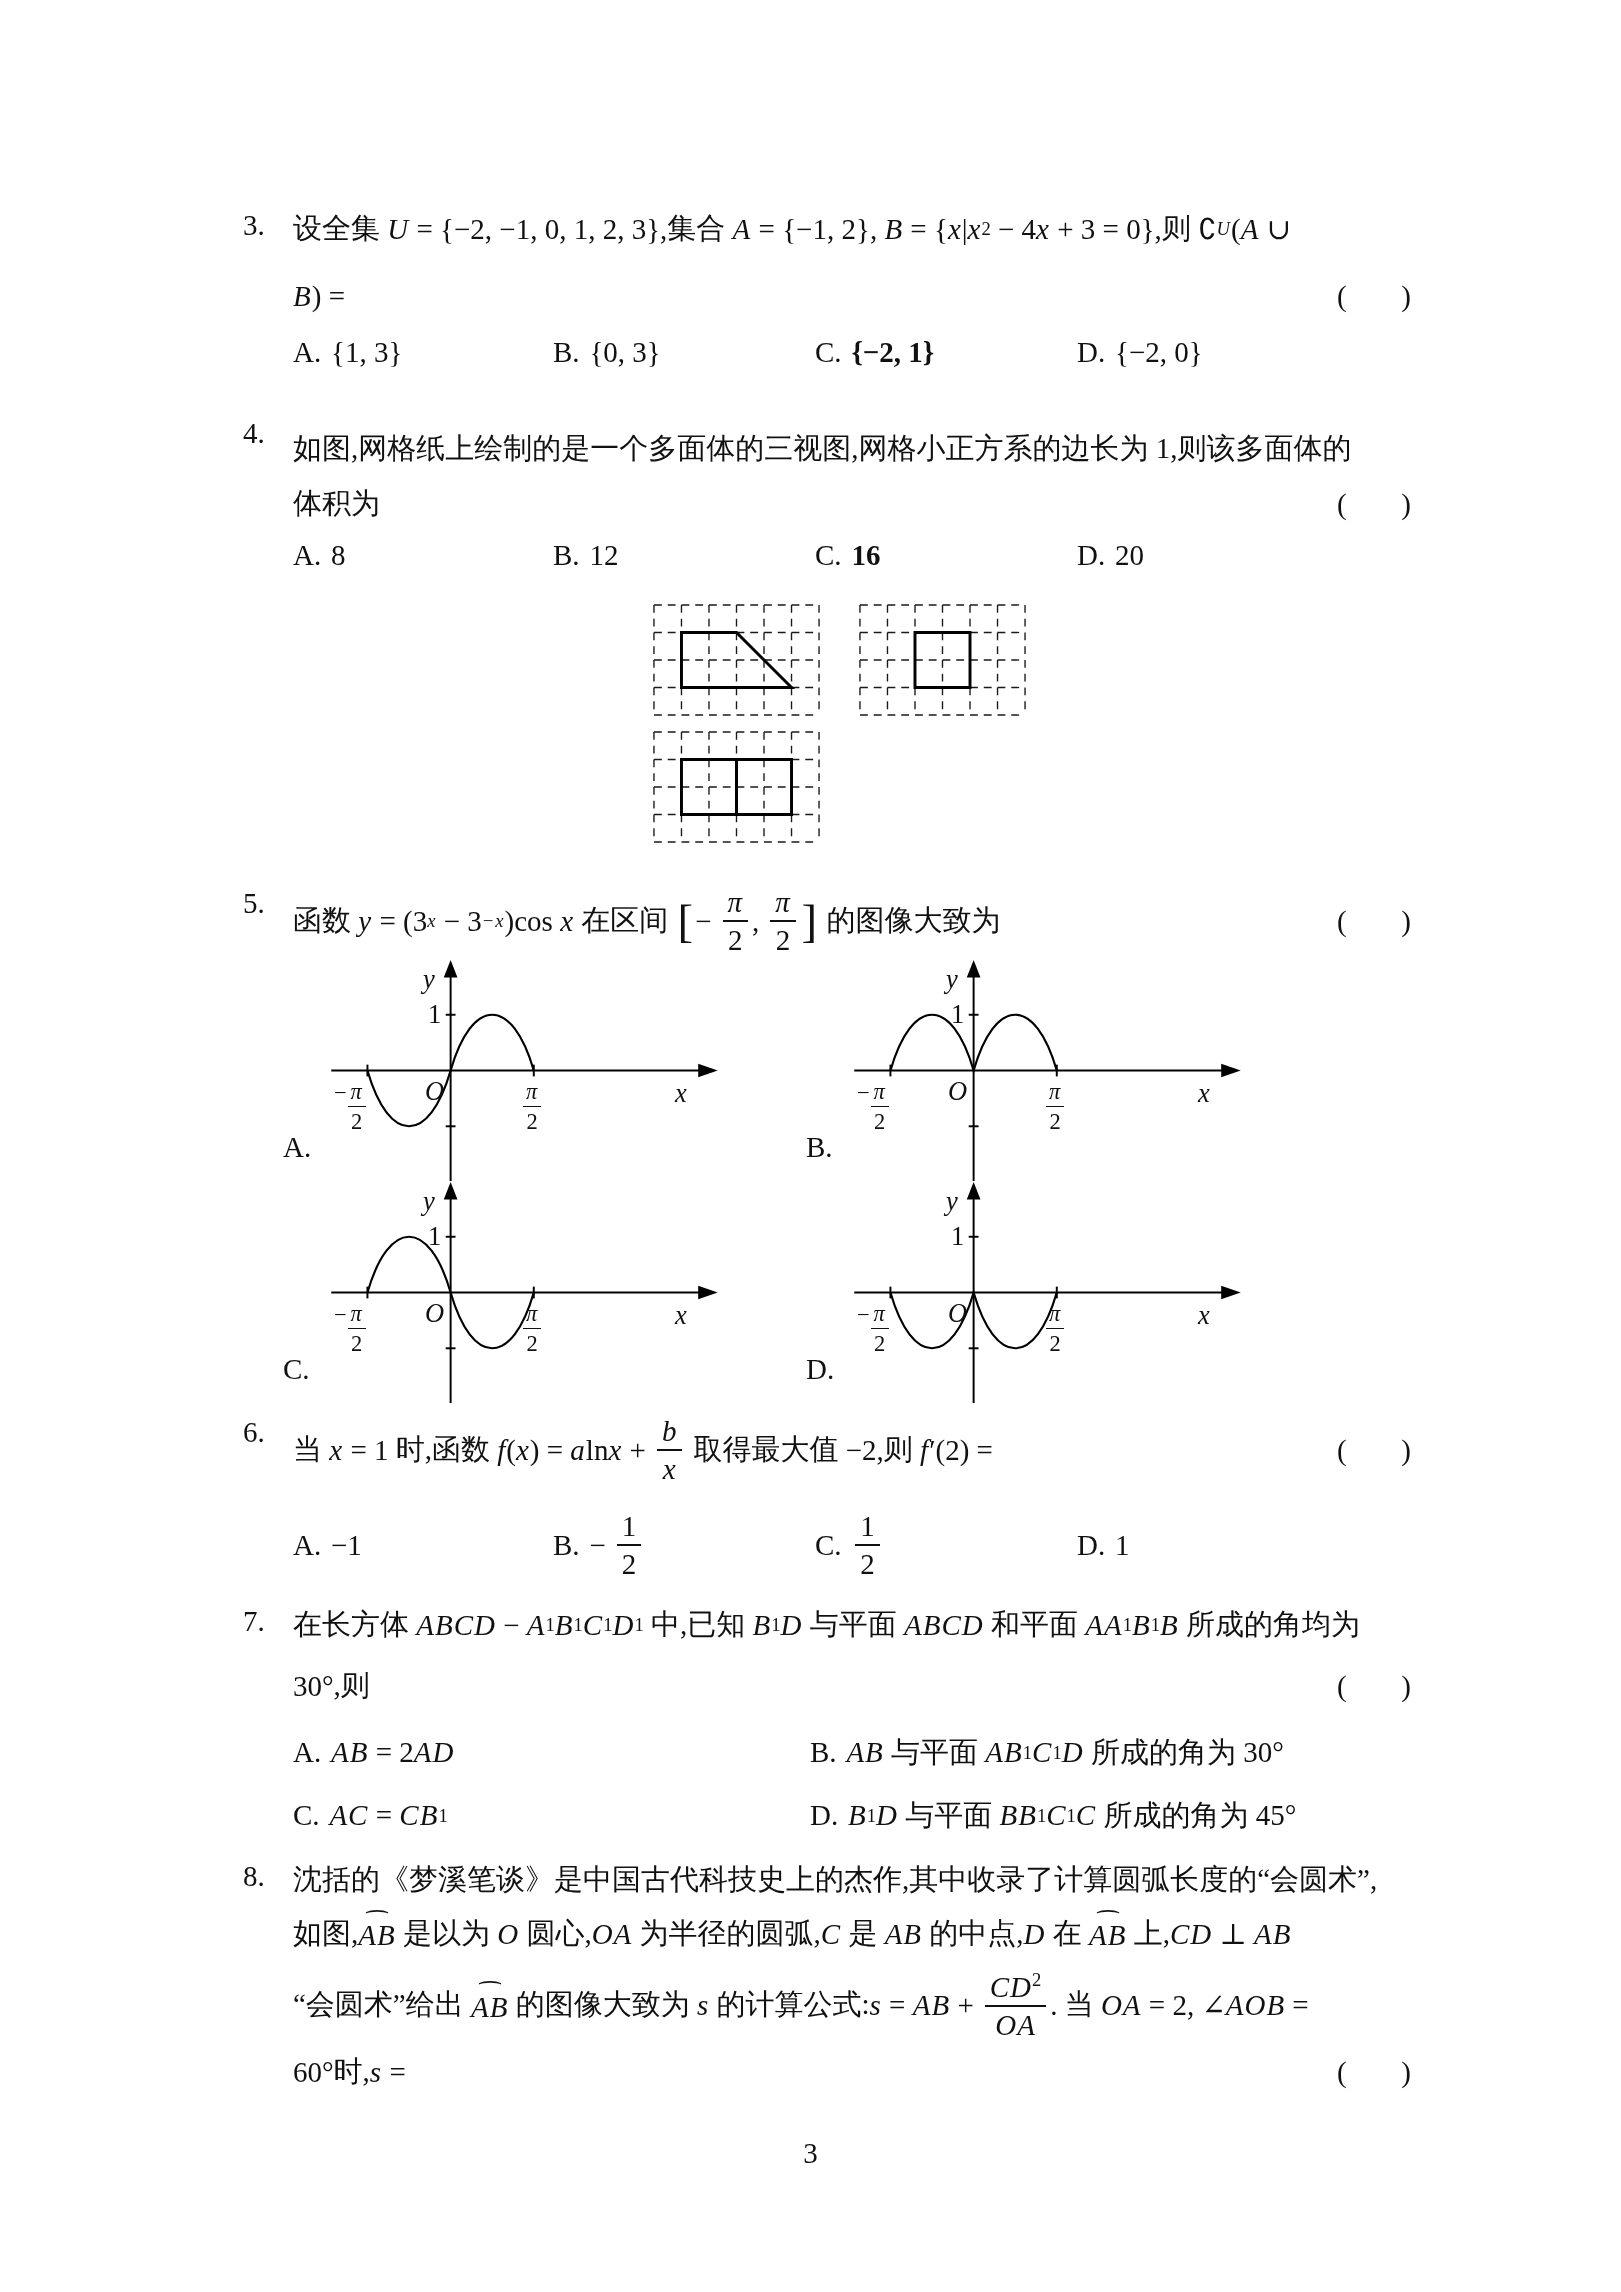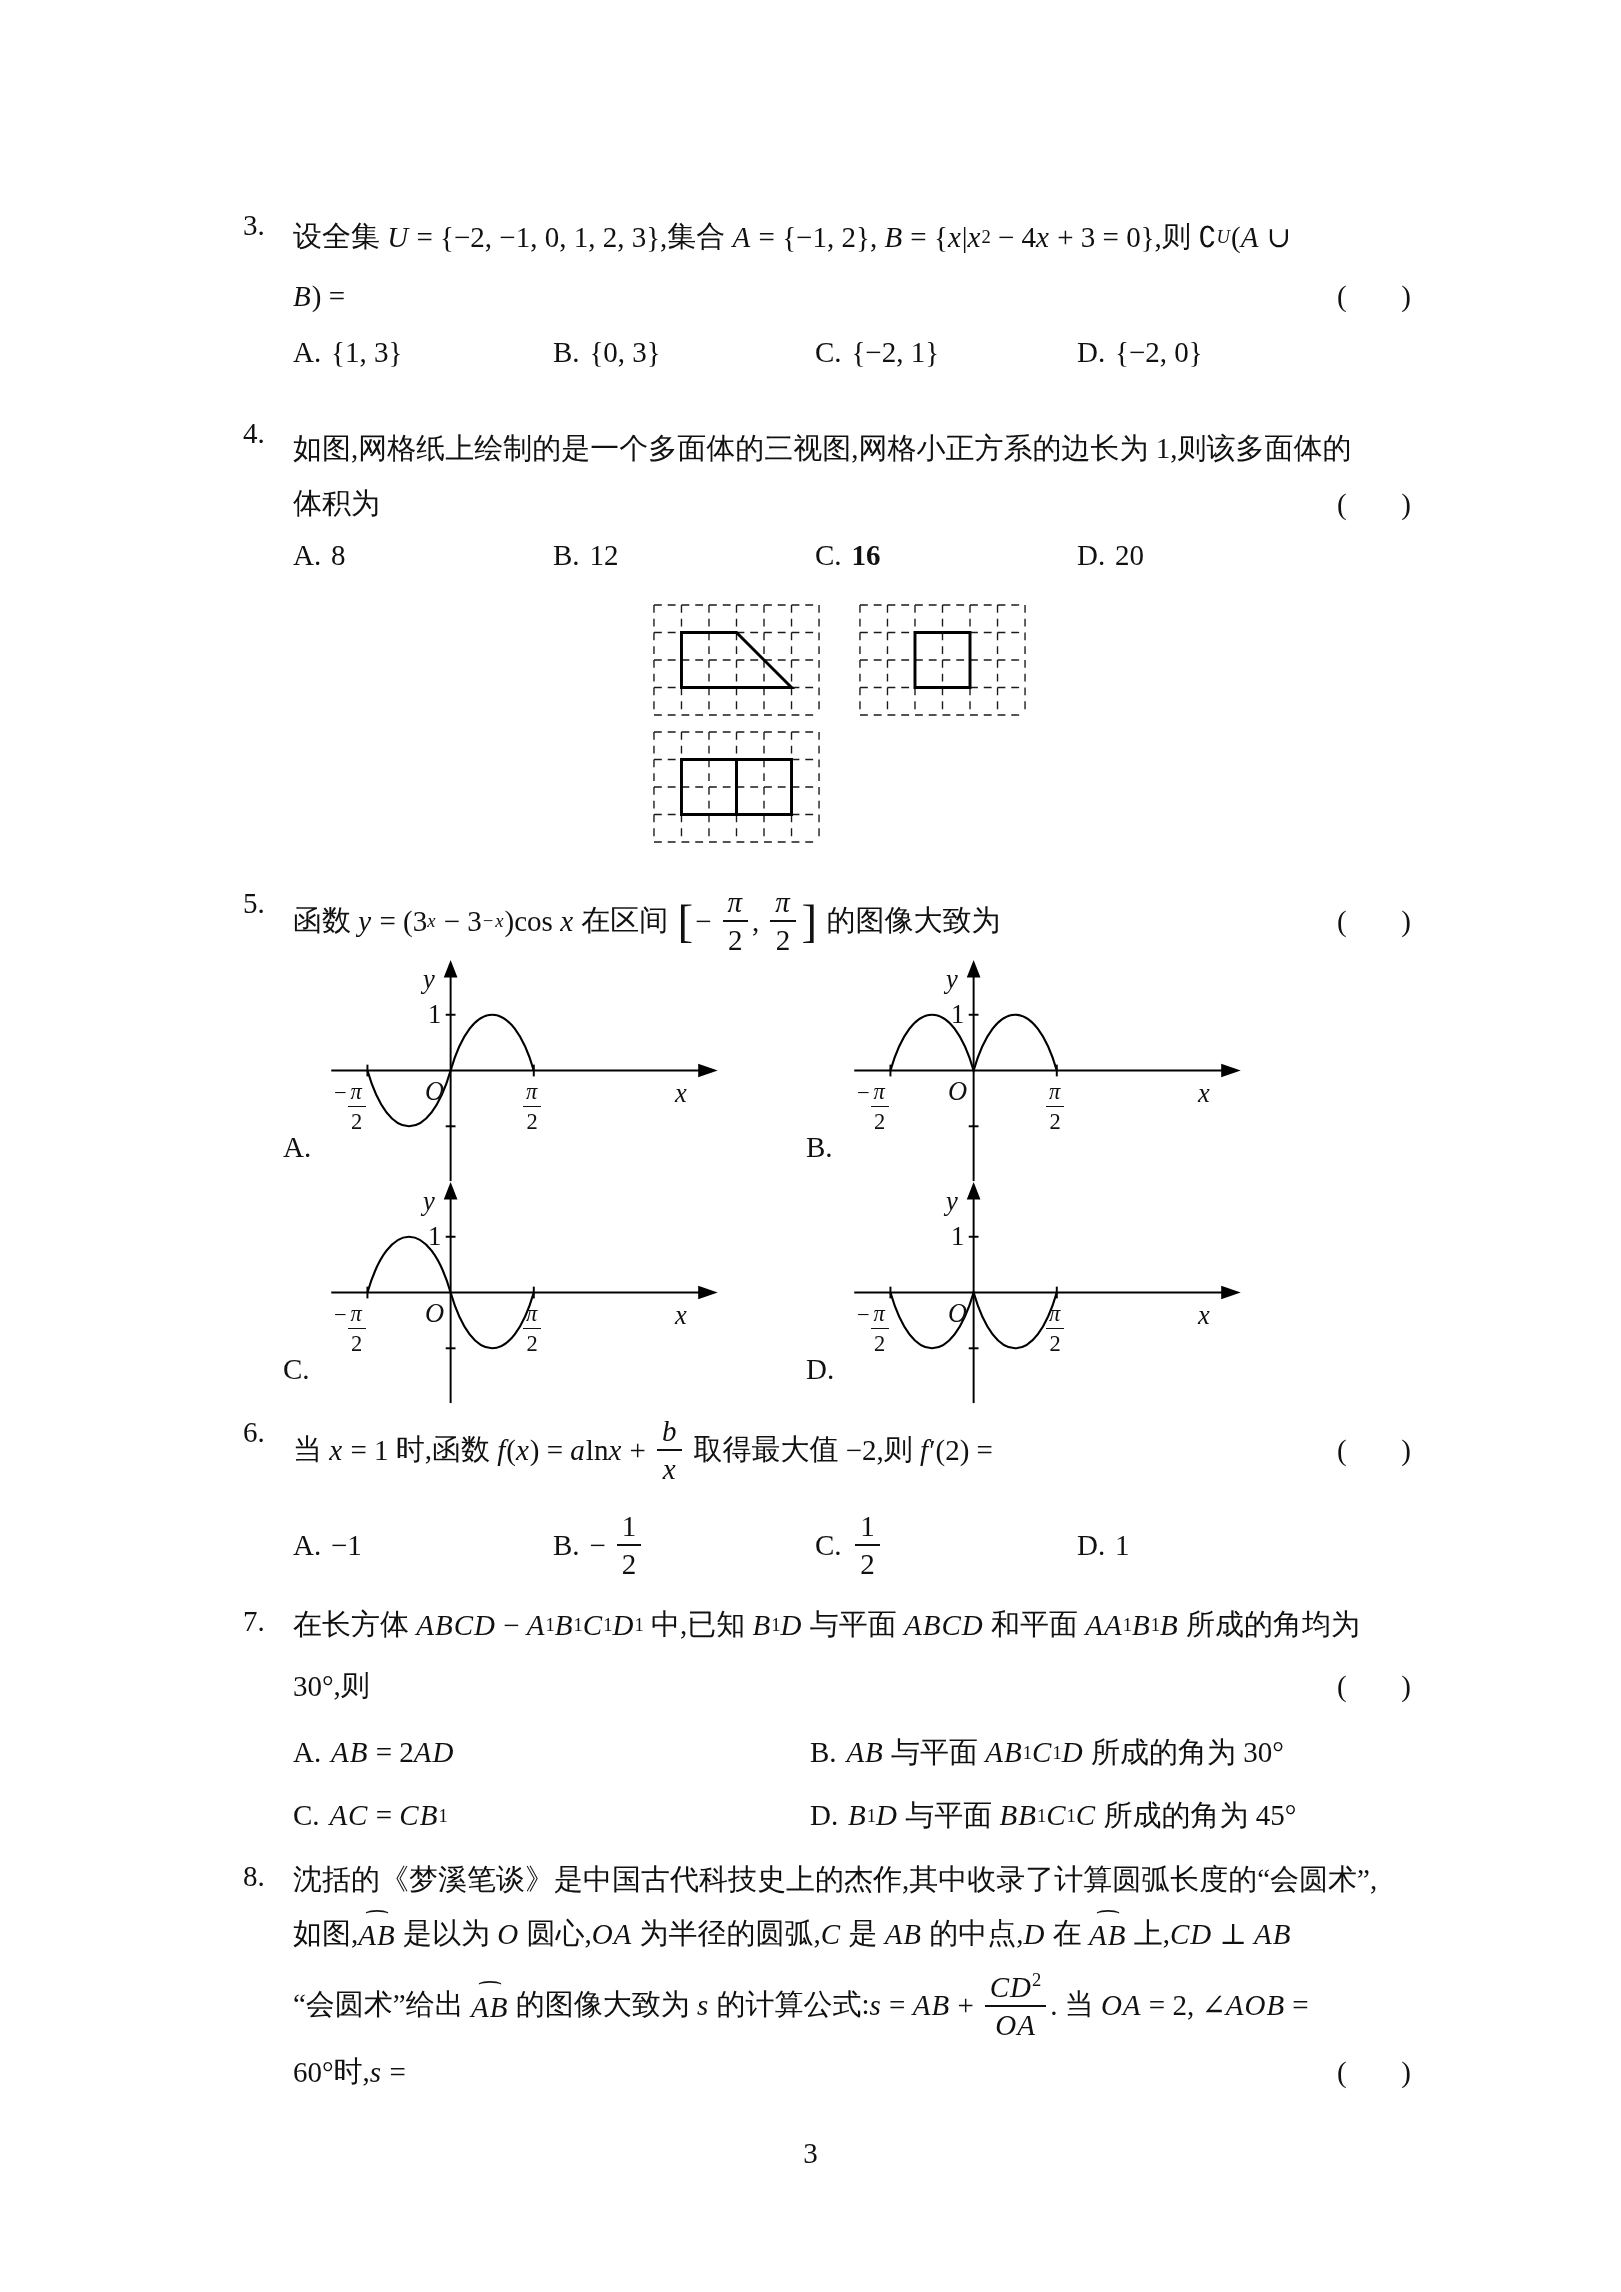--- a/index.html
+++ b/index.html
@@ -42,21 +42,21 @@
   svg{display:block;}
 </style>
 </head>
 <body>
 
 <div class="page">
   <div>
       <section class="question" style="top: 209px;">
         <span class="qnum">3.</span>
         <div class="qbody">
-          <div class="qline" style="top: 8px;">
+          <div class="qline" style="top: 0px;">
             <span class="content">
               <span class="seg zh">设全集 </span>
               <span class="seg mi">U</span>
               <span class="seg mn"> = {−2, −1, 0, 1, 2, 3},</span>
               <span class="seg zh">集合 </span>
               <span class="seg mi">A</span>
               <span class="seg mn"> = {−1, 2}, </span>
               <span class="seg mi">B</span>
               <span class="seg mn"> = {</span>
               <span class="seg mi">x</span>
@@ -80,21 +80,21 @@
               <span class="seg mn">) =</span>
             </span>
             <span class="paren">
               <span>(</span>
               <span>)</span>
             </span>
           </div>
           <div class="opts grid4" style="top: 127px;">
             <span class="opt"><span class="optlabel mn">A.</span><span class="optbody" style="display: inline-flex; align-items: center;"><span class="seg mn">{1, 3}</span></span></span>
             <span class="opt"><span class="optlabel mn">B.</span><span class="optbody" style="display: inline-flex; align-items: flex-start;"><span class="seg mn">{0, 3}</span></span></span>
-            <span class="opt"><span class="optlabel mn">C.</span><span class="optbody" style="display: inline-flex; align-items: center;"><span class="seg mn">{−2, 1}</span></span></span>
+            <span class="opt"><span class="optlabel mn">C.</span><span class="optbody" style="display: inline-flex; align-items: center; font-weight: bold;"><span class="seg mn">{−2, 1}</span></span></span>
             <span class="opt"><span class="optlabel mn">D.</span><span class="optbody" style="display: inline-flex; align-items: center;"><span class="seg mn">{−2, 0}</span></span></span>
           </div>
         </div>
       </section>
       <section class="question" style="top: 417px;">
         <span class="qnum">4.</span>
         <div class="qbody">
           <div class="qline" style="top: 12px;">
             <span class="content">
               <span class="seg zh">如图,网格纸上绘制的是一个多面体的三视图,网格小正方系的边长为 1,则该多面体的</span>

